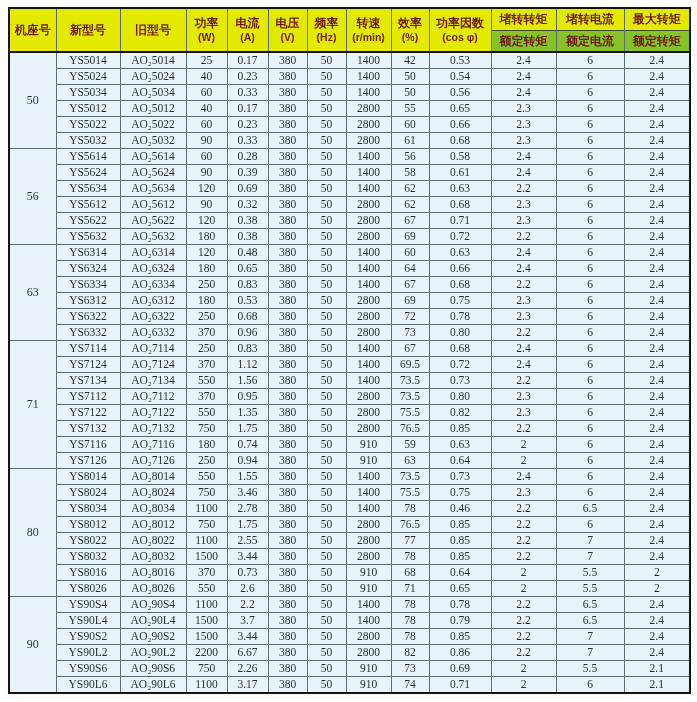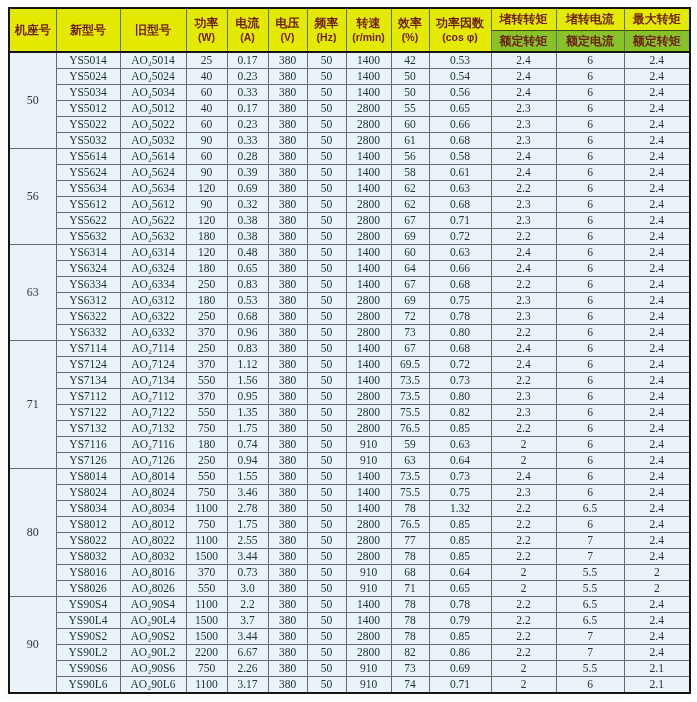--- a/index.html
+++ b/index.html
@@ -545,21 +545,21 @@
         </tr>
         <tr>
           <td>YS8034</td>
           <td>AO₂8034</td>
           <td>1100</td>
           <td>2.78</td>
           <td>380</td>
           <td>50</td>
           <td>1400</td>
           <td>78</td>
-          <td>1.32</td>
+          <td>0.46</td>
           <td>2.2</td>
           <td>6.5</td>
           <td>2.4</td>
         </tr>
         <tr>
           <td>YS8012</td>
           <td>AO₂8012</td>
           <td>750</td>
           <td>1.75</td>
           <td>380</td>
@@ -610,21 +610,21 @@
           <td>68</td>
           <td>0.64</td>
           <td>2</td>
           <td>5.5</td>
           <td>2</td>
         </tr>
         <tr>
           <td>YS8026</td>
           <td>AO₂8026</td>
           <td>550</td>
-          <td>3.0</td>
+          <td>2.6</td>
           <td>380</td>
           <td>50</td>
           <td>910</td>
           <td>71</td>
           <td>0.65</td>
           <td>2</td>
           <td>5.5</td>
           <td>2</td>
         </tr>
         <tr class="group-start">

